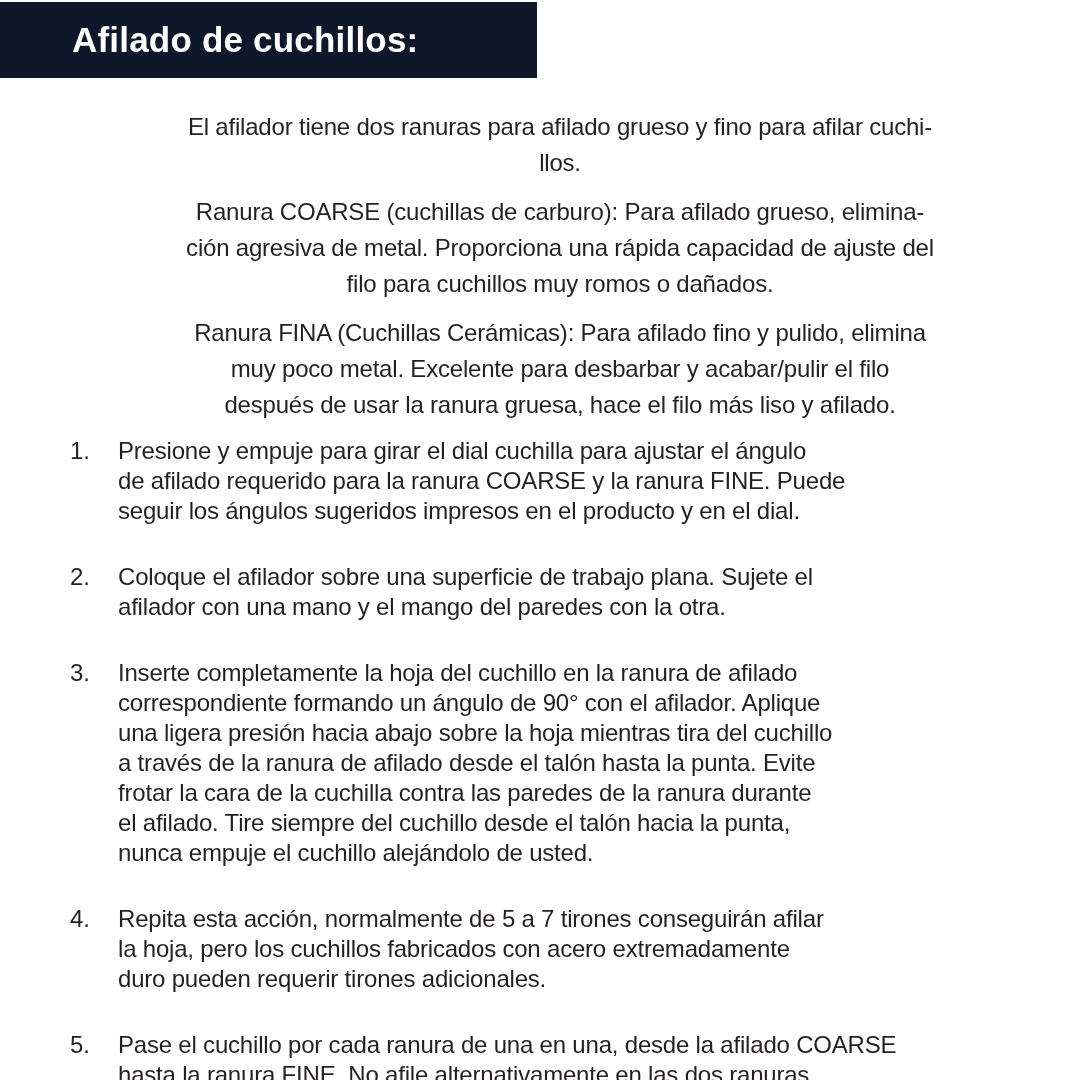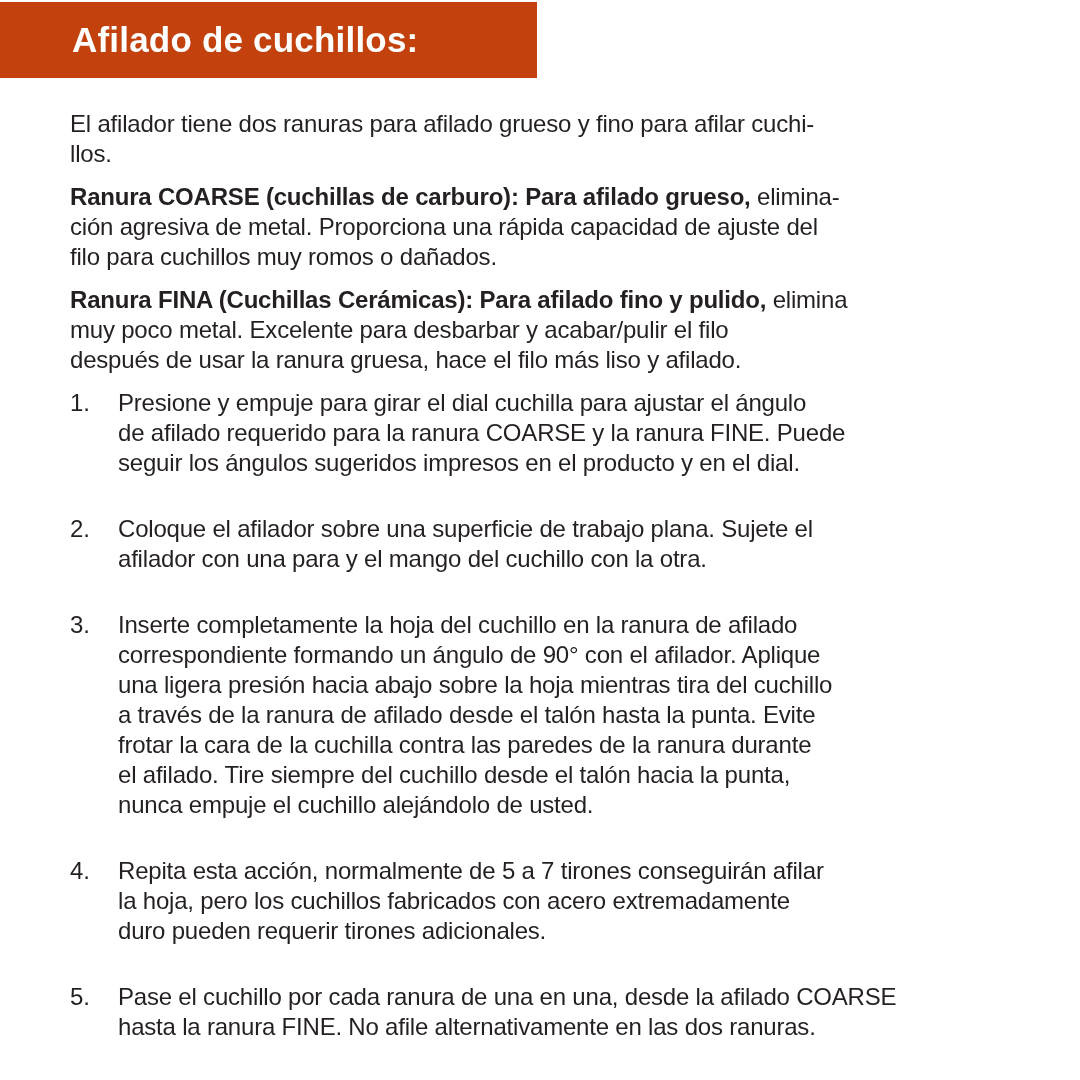--- a/index.html
+++ b/index.html
@@ -14,21 +14,21 @@
     font-family: "Liberation Sans", sans-serif;
     color: #241f20;
     overflow: hidden;
   }
   .banner {
     position: absolute;
     top: 2px;
     left: 0;
     width: 537px;
     height: 76px;
-    background: #c2410c;
+    background: #0f172a;
     display: flex;
     align-items: center;
   }
   .banner .title {
     margin: 0 0 0 72px;
     color: #ffffff;
     font-size: 35px;
     font-weight: bold;
     letter-spacing: 0.2px;
     white-space: nowrap;
@@ -36,29 +36,30 @@
   .content {
     position: absolute;
     top: 78px;
     left: 0;
     width: 1080px;
     padding: 31px 30px 0 70px;
     box-sizing: border-box;
   }
   .para {
     font-size: 24px;
-    line-height: 30px;
+    line-height: 36px;
     letter-spacing: -0.2px;
     white-space: pre-line;
     margin: 0 0 13px 0;
+    text-align: center;
   }
   .para.last-intro {
   }
   .para b {
-    font-weight: bold;
+    font-weight: normal;
   }
   .steps {
     margin: 0;
     padding: 0;
     list-style: none;
   }
   .step {
     display: flex;
     margin-bottom: 36px;
     font-size: 24px;
@@ -100,21 +101,21 @@
   <ol class="steps">
     <li class="step">
       <span class="step-number">1.</span>
       <span class="step-text">Presione y empuje para girar el dial cuchilla para ajustar el ángulo
 de afilado requerido para la ranura COARSE y la ranura FINE. Puede
 seguir los ángulos sugeridos impresos en el producto y en el dial.</span>
     </li>
     <li class="step">
       <span class="step-number">2.</span>
       <span class="step-text">Coloque el afilador sobre una superficie de trabajo plana. Sujete el
-afilador con una para y el mango del cuchillo con la otra.</span>
+afilador con una mano y el mango del paredes con la otra.</span>
     </li>
     <li class="step">
       <span class="step-number">3.</span>
       <span class="step-text">Inserte completamente la hoja del cuchillo en la ranura de afilado
 correspondiente formando un ángulo de 90° con el afilador. Aplique
 una ligera presión hacia abajo sobre la hoja mientras tira del cuchillo
 a través de la ranura de afilado desde el talón hasta la punta. Evite
 frotar la cara de la cuchilla contra las paredes de la ranura durante
 el afilado. Tire siempre del cuchillo desde el talón hacia la punta,
 nunca empuje el cuchillo alejándolo de usted.</span>

